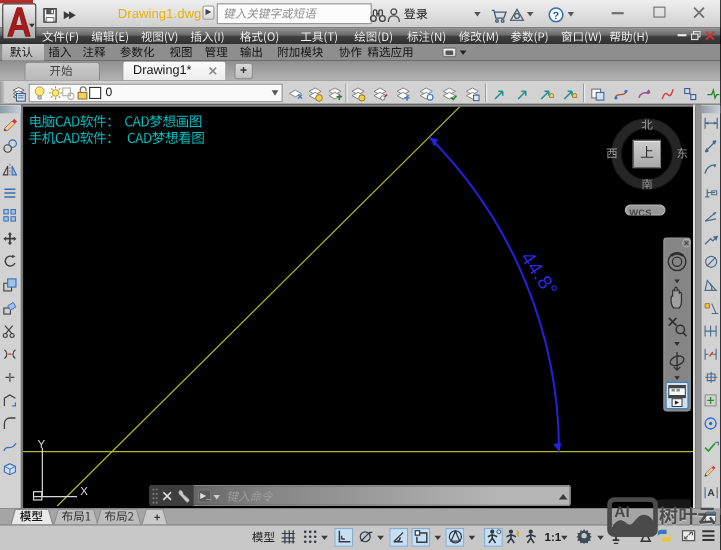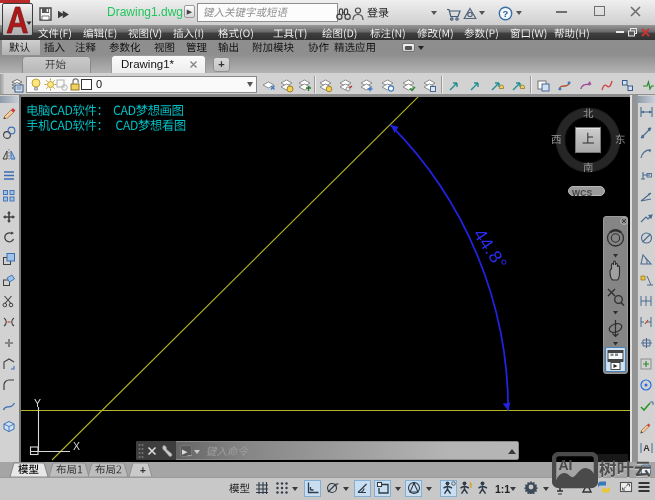--- a/index.html
+++ b/index.html
@@ -26,21 +26,21 @@
 <path d="M23.5 17.5 l5 0 l-2.5 3.5 z" fill="#2a2a2a"></path>
     </svg>
   </div>
 <svg class="abs" style="left:39px;top:7px" width="13" height="14" viewBox="0 0 13 14">
 <path d="M1 1 h11 v12 h-11 z" fill="#f5f5f5" stroke="#444" stroke-width="1.4"></path>
 <path d="M3 1 h7 v5 h-7 z" fill="#555"></path>
     <path d="M7.6 2 h1.6 v3 h-1.6 z" fill="#eee"></path>
 <path d="M3 9 h7 v4 h-7 z" fill="#fff" stroke="#555" stroke-width="0.8"></path>
   </svg>
 <div class="abs" style="left:58px;top:9px;font-size:8px;color:#3a3a3a;letter-spacing:-1.5px;transform:scaleY(1.2)">▶▶</div>
-<div class="abs" style="left:107px;top:5px;font-size:12px;color:#22c55e">Drawing1.dwg</div>
+<div class="abs" style="left:107px;top:5px;font-size:12px;color:#eab308">Drawing1.dwg</div>
 <div class="abs" style="left:184px;top:5px;width:11px;height:13px;background:linear-gradient(#fdfdfd,#d7d7d7);border:1px solid #9a9a9a;border-radius:2px;font-size:7px;color:#444;text-align:center;line-height:12px">▶</div>
 <div class="abs" style="left:197px;top:3px;width:141px;height:19px;background:#fcfcfc;border:1px solid #8e8e8e"></div>
 <div style="position:absolute;left:203px;top:7px;line-height:0;"><svg width="86" height="15" viewBox="0 -9.2 86 15" style="overflow:visible">
       <path fill="#8d8d8d" d="M1.3 -3.6 1.1 -2.9H2.3L1.9 -0.9C1.8 -0.4 1.4 -0 1.2 0.1C1.3 0.3 1.4 0.5 1.5 0.7C1.7 0.5 2 0.3 3.8 -0.8C3.8 -0.9 3.7 -1.2 3.7 -1.4L2.6 -0.7L3 -2.9H4.2L4.3 -3.6H3.2L3.5 -5.1H4.5L4.7 -5.8H2.2C2.5 -6.1 2.8 -6.5 3.1 -6.9H5L5.1 -7.6H3.6C3.8 -8 4 -8.3 4.2 -8.7L3.5 -8.9C3 -7.8 2.3 -6.8 1.6 -6.1C1.7 -5.9 1.8 -5.6 1.9 -5.5L2.1 -5.7L2 -5.1H2.8L2.5 -3.6ZM7.7 -8 7.6 -7.4H8.9L8.7 -6.6H7.2L7.1 -6H8.6L8.4 -5.1H7.1L7 -4.5H8.3L8.1 -3.7H6.8L6.7 -3.1H8L7.8 -2.2H6.2L6.1 -1.6H7.7L7.4 -0.3H8L8.3 -1.6H10.2L10.4 -2.2H8.4L8.6 -3.1H10.3L10.4 -3.7H8.7L8.9 -4.5H10.4L10.7 -6H11.4L11.5 -6.6H10.9L11.2 -8H9.6L9.8 -8.8H9.2L9 -8ZM9.2 -6H10.2L10 -5.1H9ZM9.3 -6.6 9.5 -7.4H10.5L10.3 -6.6ZM4.8 -4.3C4.8 -4.3 4.9 -4.4 4.9 -4.5H6.1C5.8 -3.6 5.5 -2.9 5.2 -2.2C5.1 -2.6 5 -3 5 -3.5L4.4 -3.3C4.5 -2.6 4.6 -1.9 4.7 -1.4C4.2 -0.6 3.6 -0 3 0.3C3.1 0.5 3.2 0.7 3.2 0.9C3.9 0.5 4.5 -0.1 5 -0.8C5.7 0.4 6.9 0.7 8.4 0.7H9.7C9.8 0.5 10 0.2 10.1 0C9.8 0 8.8 0 8.6 0C7.2 0 6.1 -0.2 5.5 -1.5C6 -2.4 6.5 -3.6 6.9 -5.1L6.5 -5.1L6.4 -5.1H5.7C6.3 -5.9 7 -7 7.6 -8L7.2 -8.3L6.9 -8.2H5.4L5.3 -7.5H6.5C6 -6.6 5.5 -5.7 5.3 -5.5C5 -5.2 4.7 -4.9 4.5 -4.8C4.6 -4.7 4.7 -4.4 4.8 -4.3Z M15.3 -7.9C15.9 -7.4 16.3 -6.9 16.6 -6.2C15.3 -3.2 13.5 -1.1 10.9 0.1C11.1 0.3 11.4 0.6 11.5 0.8C13.9 -0.5 15.6 -2.4 17 -5.2C17.7 -3 18 -0.6 20.1 0.7C20.2 0.5 20.5 0.1 20.7 -0.2C17.6 -2.2 18.7 -6.2 15.9 -8.6Z M25.1 -8.4C25.4 -7.8 25.7 -7.1 25.8 -6.6H23.7L23.6 -5.8H27.1L26.8 -4.5C26.7 -4.3 26.7 -4.1 26.6 -3.9H22.5L22.4 -3.2H26.3C25.7 -2 24.5 -0.8 21.5 0.1C21.6 0.3 21.8 0.7 21.9 0.8C24.8 -0.1 26.2 -1.3 26.9 -2.6C27.5 -0.9 28.6 0.2 30.4 0.8C30.5 0.5 30.9 0.2 31.1 0C29.3 -0.5 28.1 -1.6 27.6 -3.2H31.5L31.6 -3.9H27.5L27.7 -4.5L28 -5.8H31.5L31.6 -6.6H29.6C30.1 -7.2 30.6 -7.9 31.1 -8.5L30.3 -8.8C29.9 -8.1 29.2 -7.2 28.7 -6.6H25.8L26.6 -7C26.5 -7.5 26.2 -8.2 25.8 -8.7Z M32.8 -3.6 32.6 -2.9H33.8L33.4 -0.9C33.3 -0.4 32.9 -0 32.7 0.1C32.8 0.3 32.9 0.5 33 0.7C33.2 0.5 33.5 0.3 35.3 -0.8C35.3 -0.9 35.2 -1.2 35.2 -1.4L34.1 -0.7L34.5 -2.9H35.7L35.8 -3.6H34.7L35 -5.1H36L36.2 -5.8H33.7C34 -6.1 34.3 -6.5 34.6 -6.9H36.5L36.6 -7.6H35.1C35.3 -8 35.5 -8.3 35.7 -8.7L35 -8.9C34.5 -7.8 33.8 -6.8 33.1 -6.1C33.2 -5.9 33.3 -5.6 33.4 -5.5L33.6 -5.7L33.5 -5.1H34.3L34 -3.6ZM39.2 -8 39.1 -7.4H40.4L40.2 -6.6H38.7L38.6 -6H40.1L39.9 -5.1H38.6L38.5 -4.5H39.8L39.6 -3.7H38.3L38.2 -3.1H39.5L39.3 -2.2H37.7L37.6 -1.6H39.2L38.9 -0.3H39.5L39.8 -1.6H41.7L41.9 -2.2H39.9L40.1 -3.1H41.8L41.9 -3.7H40.2L40.4 -4.5H41.9L42.2 -6H42.9L43 -6.6H42.4L42.7 -8H41.1L41.3 -8.8H40.7L40.5 -8ZM40.7 -6H41.7L41.5 -5.1H40.5ZM40.8 -6.6 41 -7.4H42L41.8 -6.6ZM36.3 -4.3C36.3 -4.3 36.4 -4.4 36.4 -4.5H37.6C37.3 -3.6 37 -2.9 36.7 -2.2C36.6 -2.6 36.5 -3 36.5 -3.5L35.9 -3.3C36 -2.6 36.1 -1.9 36.2 -1.4C35.7 -0.6 35.1 -0 34.5 0.3C34.6 0.5 34.7 0.7 34.7 0.9C35.4 0.5 36 -0.1 36.5 -0.8C37.2 0.4 38.4 0.7 39.9 0.7H41.2C41.3 0.5 41.5 0.2 41.6 0C41.3 0 40.3 0 40.1 0C38.7 0 37.6 -0.2 37 -1.5C37.5 -2.4 38 -3.6 38.4 -5.1L38 -5.1L37.9 -5.1H37.2C37.8 -5.9 38.5 -7 39.1 -8L38.7 -8.3L38.4 -8.2H36.9L36.8 -7.5H38C37.5 -6.6 37 -5.7 36.8 -5.5C36.5 -5.2 36.2 -4.9 36 -4.8C36.1 -4.7 36.2 -4.4 36.3 -4.3Z M47.6 -3.8 47.5 -3.2H43.4L43.2 -2.4H47.3L46.9 -0.1C46.8 0 46.8 0.1 46.6 0.1C46.4 0.1 45.7 0.1 45 0C45.1 0.3 45.2 0.6 45.2 0.8C46.1 0.8 46.6 0.8 47 0.7C47.4 0.6 47.6 0.3 47.7 -0.1L48.2 -2.4H52.3L52.4 -3.2H48.3L48.4 -3.5C49.4 -4 50.5 -4.7 51.3 -5.4L50.9 -5.8L50.7 -5.8H45.7L45.5 -5H49.7C49.1 -4.6 48.3 -4.1 47.6 -3.8ZM48.3 -8.7C48.4 -8.4 48.5 -8 48.6 -7.7H44.5L44 -5.6H44.8L45.1 -7H52.3L52 -5.6H52.8L53.3 -7.7H49.5C49.5 -8.1 49.3 -8.5 49.1 -8.9Z M61.5 -8.3C62.1 -8 62.8 -7.5 63.1 -7.2L63.7 -7.7C63.3 -8.1 62.7 -8.5 62.1 -8.8ZM53.3 -0.7 53.3 0.1C54.6 -0.1 56.4 -0.5 58.1 -0.9L58.1 -1.6C56.4 -1.3 54.5 -0.9 53.3 -0.7ZM55.5 -4.7H57.7L57.3 -2.9H55.2ZM55 -5.4 54.3 -2.2H57.9L58.6 -5.4ZM54.7 -7.1 54.6 -6.4H59.7C59.5 -4.7 59.4 -3.1 59.5 -1.8C58.6 -1 57.6 -0.3 56.6 0.2C56.7 0.4 56.9 0.7 57 0.8C58 0.3 58.8 -0.3 59.6 -1C59.9 0.2 60.4 0.9 61.2 0.9C62 0.9 62.4 0.3 62.9 -1.5C62.7 -1.6 62.5 -1.7 62.3 -1.9C62 -0.5 61.7 0 61.4 0C60.9 0 60.6 -0.6 60.4 -1.7C61.4 -2.8 62.3 -4 63.1 -5.4L62.3 -5.6C61.7 -4.5 61.1 -3.5 60.3 -2.7C60.3 -3.7 60.4 -5 60.6 -6.4H63.7L63.8 -7.1H60.7C60.8 -7.7 60.9 -8.2 61 -8.8H60.1C60 -8.2 59.9 -7.7 59.8 -7.1Z M69.4 -8.4 69.3 -7.6H74.6L74.7 -8.4ZM68.8 -2.6C69 -1.9 69.1 -1 69.1 -0.4L69.8 -0.6C69.9 -1.2 69.7 -2.1 69.5 -2.8ZM70 -5.8H73L72.6 -3.9H69.6ZM69.4 -6.5 68.7 -3.2H73.2L73.9 -6.5ZM72.1 -2.8C71.7 -2 71.1 -1 70.6 -0.2H67.3L67.1 0.5H73L73.1 -0.2H71.3C71.8 -0.9 72.4 -1.9 72.8 -2.7ZM66.2 -8.8C65.8 -7.5 65.2 -6.3 64.6 -5.5C64.7 -5.4 65 -5.2 65.1 -5.1C65.4 -5.5 65.8 -6.1 66.1 -6.7H66.7L66.3 -5.1L66.2 -4.6H64.4L64.3 -3.9H66.1C65.6 -2.6 64.9 -1 63.4 0.1C63.5 0.2 63.7 0.5 63.8 0.7C64.9 -0.2 65.6 -1.2 66.1 -2.3C66.4 -1.7 66.8 -0.9 67 -0.4L67.6 -1.1C67.5 -1.4 66.8 -2.7 66.5 -3.1C66.6 -3.4 66.7 -3.7 66.8 -3.9H68.3L68.4 -4.6H67L67.1 -5.1L67.4 -6.7H68.7L68.9 -7.4H66.4C66.6 -7.8 66.8 -8.3 66.9 -8.7Z M76.2 -8.1C76.7 -7.6 77.2 -6.9 77.5 -6.4L78.1 -7C77.9 -7.4 77.3 -8.1 76.8 -8.5ZM79 -6.6 78.8 -5.9H80.2C80 -5.4 79.7 -4.9 79.5 -4.4H77.8L77.6 -3.7H84.3L84.5 -4.4H83.3C83.5 -5.1 83.7 -5.9 83.9 -6.5L83.4 -6.6L83.2 -6.6H81.3L81.8 -7.7H84.8L85 -8.4H79L78.9 -7.7H81L80.5 -6.6ZM80.4 -4.4 81 -5.9H83C82.8 -5.4 82.7 -4.9 82.5 -4.4ZM78.3 -2.8 77.6 0.8H78.3L78.4 0.4H82L81.9 0.8H82.7L83.4 -2.8ZM78.5 -0.3 78.9 -2.1H82.5L82.1 -0.3ZM75.3 0.5C75.5 0.3 75.9 0.1 77.9 -1.1C77.8 -1.3 77.8 -1.6 77.8 -1.8L76.4 -0.9L77.3 -5.5H75.1L75 -4.8H76.4L75.6 -1C75.5 -0.5 75.3 -0.3 75.1 -0.2C75.2 -0 75.3 0.3 75.3 0.5Z"></path>
     </svg></div>
 <svg class="abs" style="left:336px;top:8px" width="15" height="13" viewBox="0 0 15 13">
 <g fill="none" stroke="#3f3f3f" stroke-width="1.2">
 <circle cx="3.4" cy="8.8" r="2.6"></circle>
       <circle cx="11.6" cy="8.8" r="2.6"></circle>
 <path d="M3.4 6.2 V2.5 a1.6 1.6 0 0 1 3.2 0 V7 M11.6 6.2 V2.5 a1.6 1.6 0 0 0 -3.2 0 V7 M6.6 4.5 h1.8"></path>

